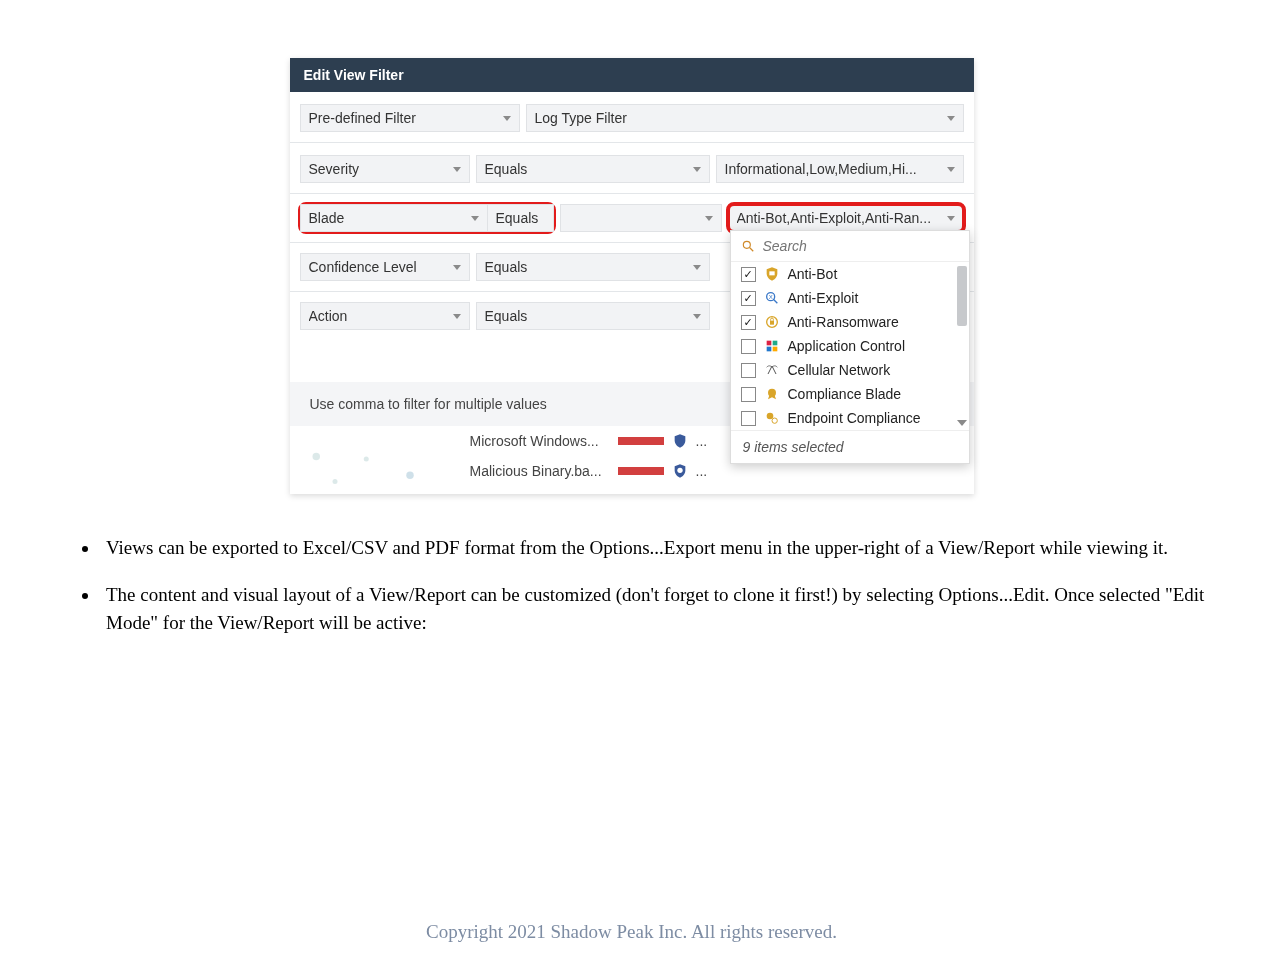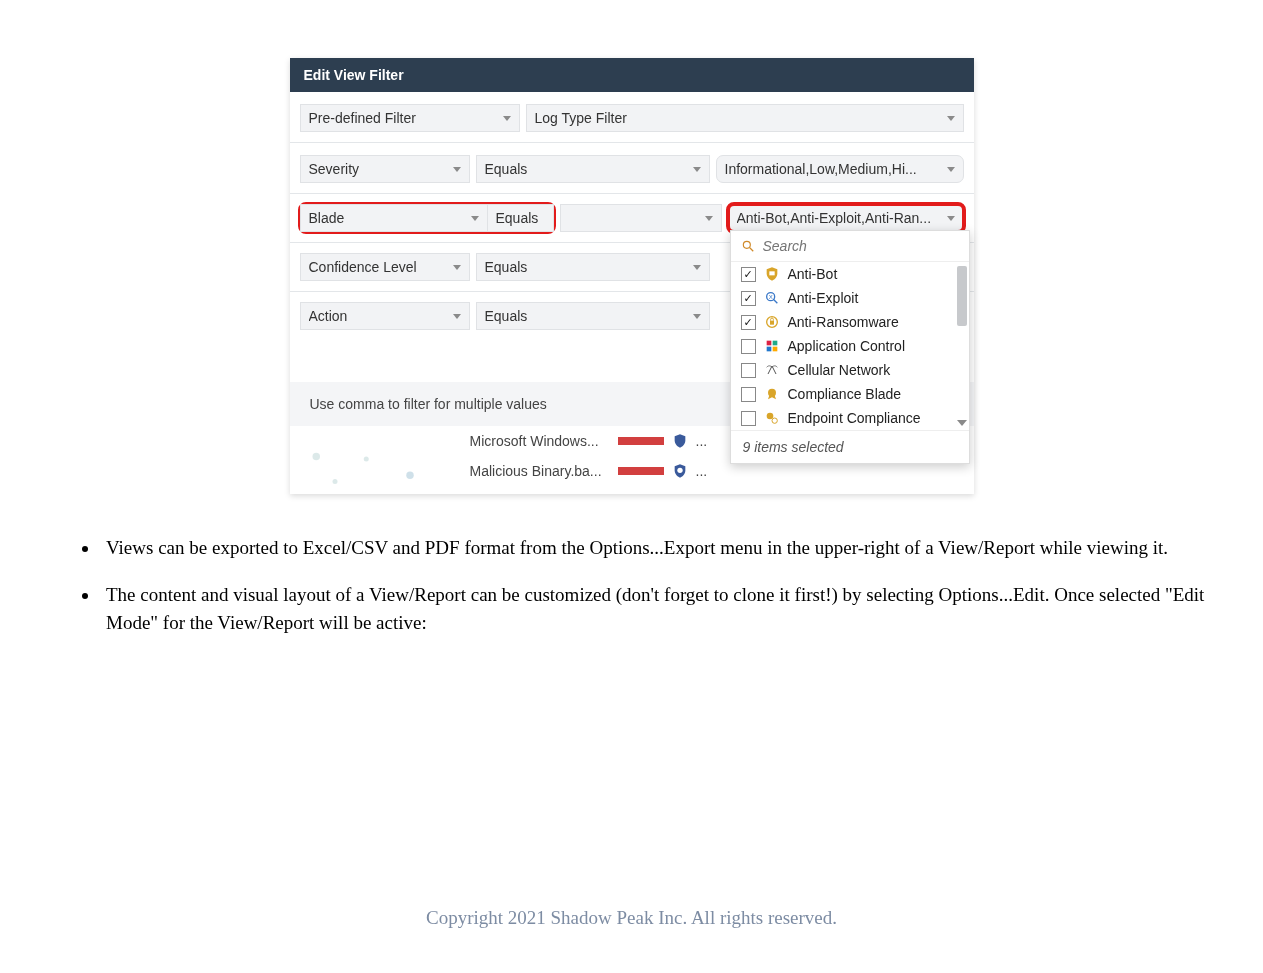--- a/index.html
+++ b/index.html
@@ -197,21 +197,21 @@
     line-height: 1.5;
     font-family: Georgia, "Times New Roman", serif;
     color: #000;
   }
   .bullets li {
     margin-bottom: 18px;
     padding-left: 6px;
   }
   .footer {
     position: absolute;
-    bottom: 44px;
+    bottom: 30px;
     left: 0;
     right: 0;
     text-align: center;
     font-family: Georgia, "Times New Roman", serif;
     font-size: 19px;
     color: #7d8ca3;
   }
   .rel {
     position: relative;
   }
@@ -239,21 +239,21 @@
 
       <div class="row" style="padding-top:12px;">
         <div class="combo" style="width:170px;">
           <span class="txt">Severity</span>
           <span class="caret"></span>
         </div>
         <div class="combo" style="width:234px;">
           <span class="txt">Equals</span>
           <span class="caret"></span>
         </div>
-        <div class="combo" style="flex:1;border-radius:7px;">
+        <div class="combo" style="flex:1;">
           <span class="txt">Informational,Low,Medium,Hi...</span>
           <span class="caret"></span>
         </div>
       </div>
 
       <div class="divider"></div>
 
       <div class="row">
         <div style="display:flex; gap:0;" class="red-frame">
           <div class="combo" style="width:188px;">

